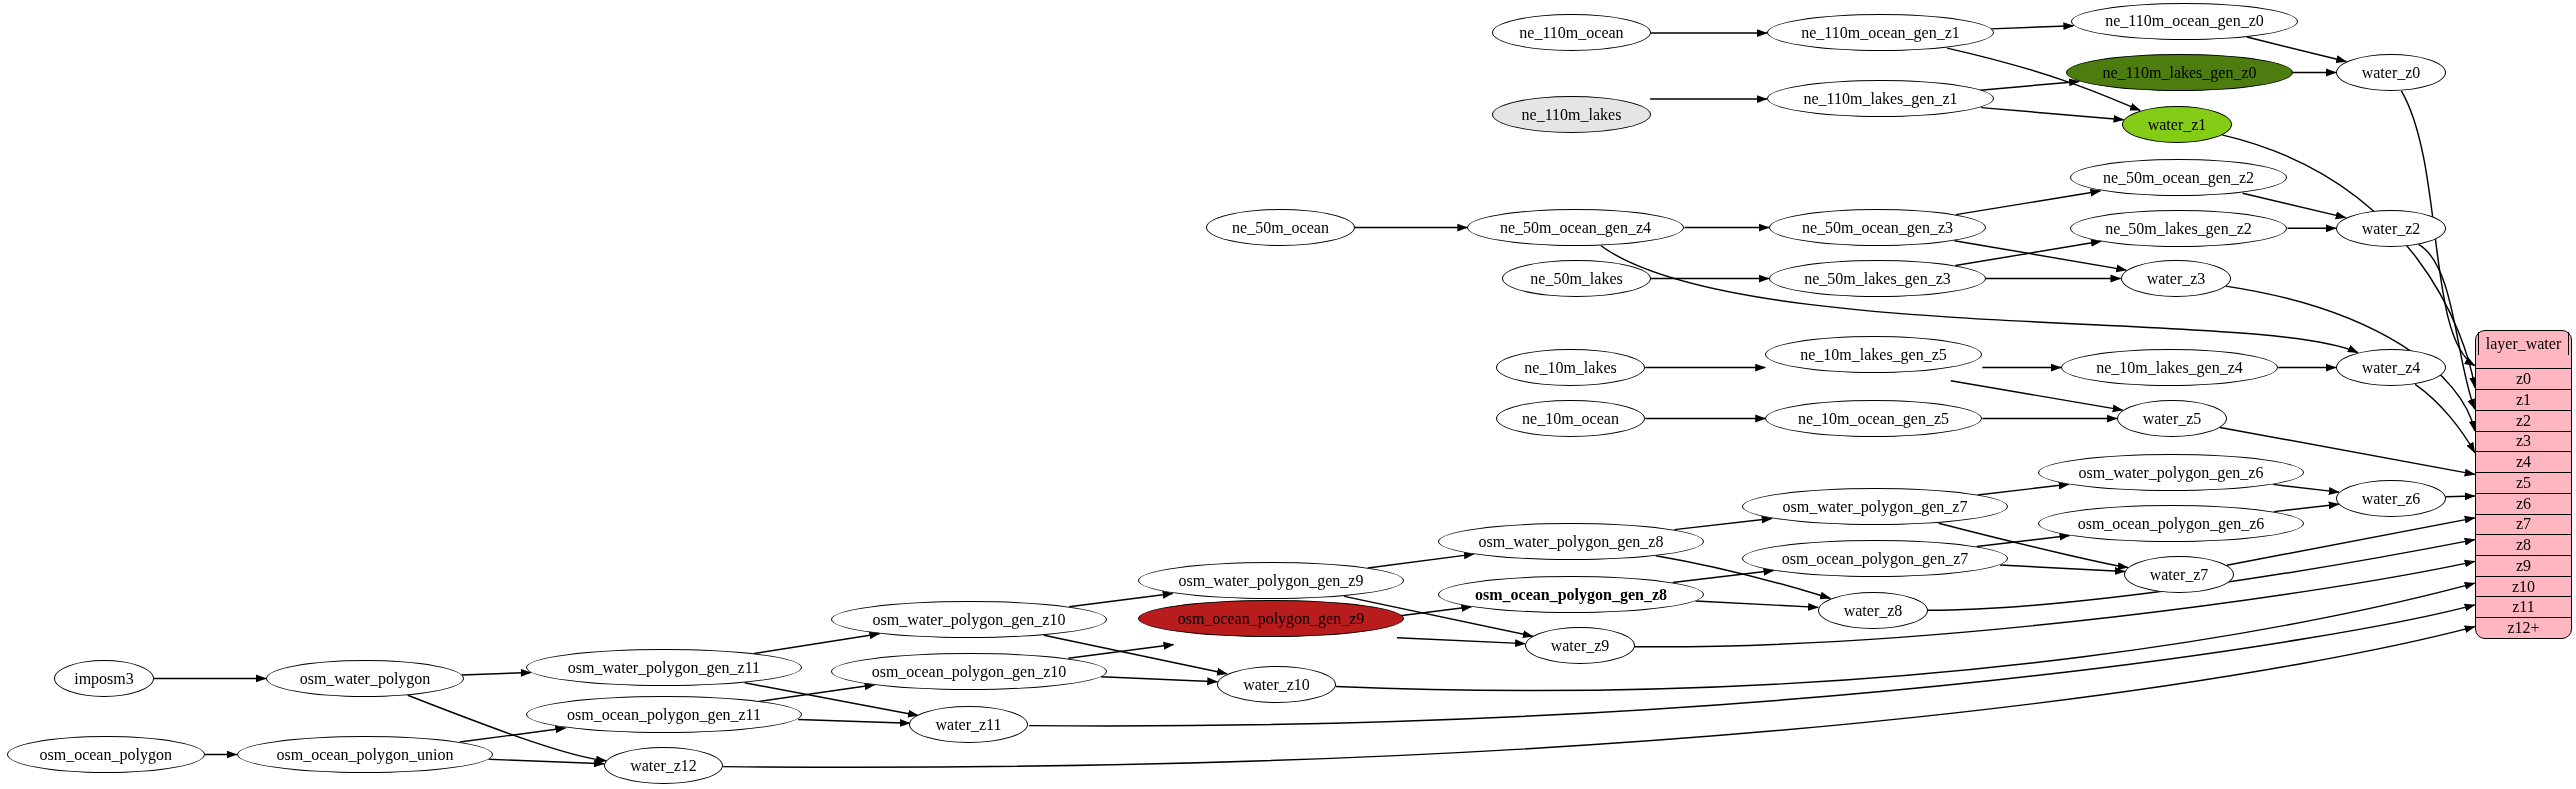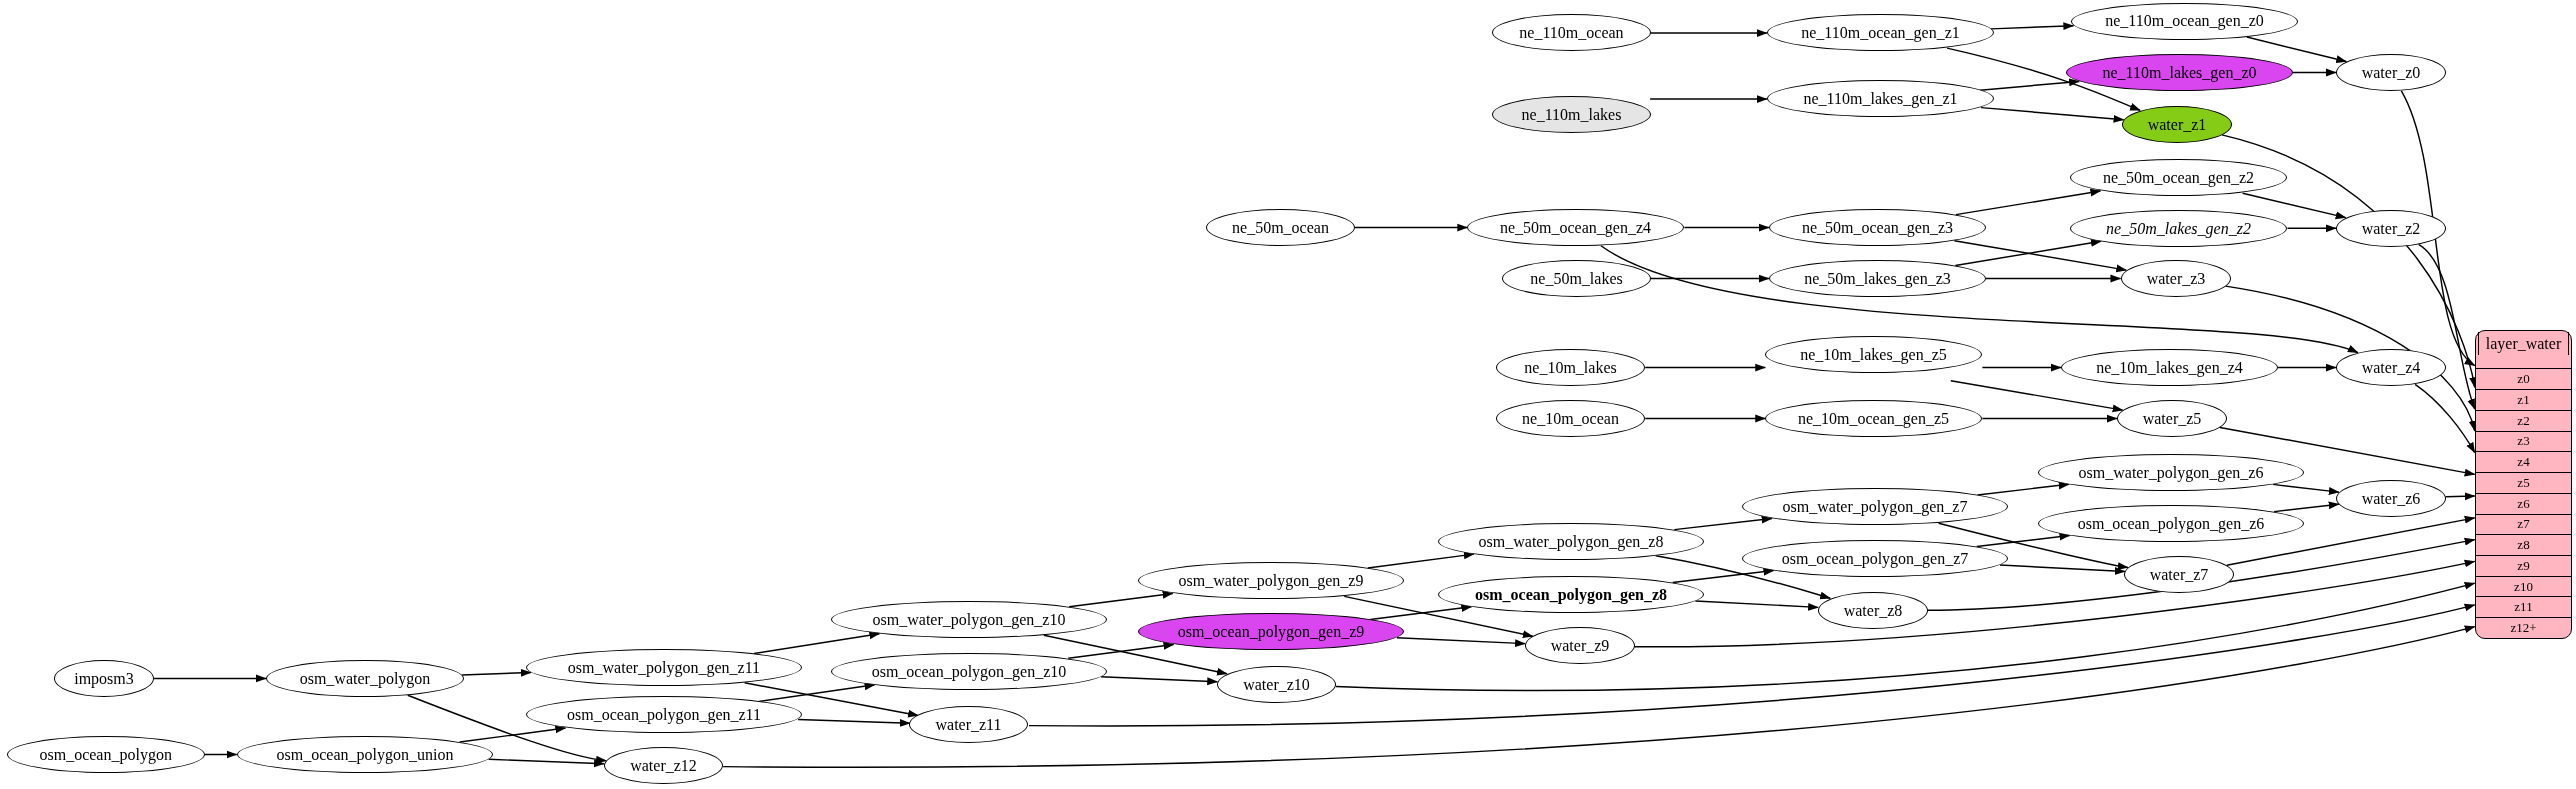--- a/index.html
+++ b/index.html
@@ -53,21 +53,21 @@
     border-right: 1.4px solid #000;
     margin: 1.4px 2.2px 0 2.2px;
   }
   #table-rows { flex: 1; display: flex; flex-direction: column; }
   .trow {
     box-sizing: border-box;
     flex: 1;
     display: flex;
     align-items: center;
     justify-content: center;
-    font-size: 13px;
+    font-size: 16px;
     border-top: 1.4px solid #000;
   }
 </style>
 </head>
 <body>
 
 <div id="diagram">
   <svg id="edge-layer" xmlns="http://www.w3.org/2000/svg" viewBox="0 0 3588 1099">
     <defs>
       <marker id="arr" markerUnits="userSpaceOnUse" markerWidth="17" markerHeight="14" refX="14" refY="7" orient="auto">
@@ -142,50 +142,50 @@
         <path d="M1007.2,1067.8 C2500.0,1082.0 3270.0,920.0 3447.0,872.8" fill="none" stroke="#000000" stroke-width="2" marker-end="url(#arr)"></path>
       </g>
   </svg>
 
   <div id="node-layer">
       <div class="node" style="left: 1492px; top: 14.4px; width: 159px; height: 37px; background: rgb(255, 255, 255); border-color: rgb(0, 0, 0);">ne_110m_ocean</div>
       <div class="node" style="left: 1767px; top: 14.4px; width: 227px; height: 37px; background: rgb(255, 255, 255); border-color: rgb(0, 0, 0);">ne_110m_ocean_gen_z1</div>
       <div class="node" style="left: 2071px; top: 2.9px; width: 227px; height: 37px; background: rgb(255, 255, 255); border-color: rgb(0, 0, 0);">ne_110m_ocean_gen_z0</div>
       <div class="node" style="left: 1492px; top: 96px; width: 159px; height: 37px; background: #e5e5e5; border-color: rgb(0, 0, 0);">ne_110m_lakes</div>
       <div class="node" style="left: 1767px; top: 80px; width: 227px; height: 37px; background: rgb(255, 255, 255); border-color: rgb(0, 0, 0);">ne_110m_lakes_gen_z1</div>
-      <div class="node" style="left: 2066px; top: 54px; width: 227px; height: 37px; background: #d946ef; border-color: rgb(0, 0, 0);">ne_110m_lakes_gen_z0</div>
+      <div class="node" style="left: 2066px; top: 54px; width: 227px; height: 37px; background: #4d7c0f; border-color: rgb(0, 0, 0);">ne_110m_lakes_gen_z0</div>
       <div class="node" style="left: 2336px; top: 54px; width: 110px; height: 37px; background: rgb(255, 255, 255); border-color: rgb(0, 0, 0);">water_z0</div>
       <div class="node" style="left: 2122px; top: 106px; width: 110px; height: 37px; background: #84cc16; border-color: rgb(0, 0, 0);">water_z1</div>
       <div class="node" style="left: 1206px; top: 209px; width: 149px; height: 37px; background: rgb(255, 255, 255); border-color: rgb(0, 0, 0);">ne_50m_ocean</div>
       <div class="node" style="left: 1467px; top: 209px; width: 217px; height: 37px; background: rgb(255, 255, 255); border-color: rgb(0, 0, 0);">ne_50m_ocean_gen_z4</div>
       <div class="node" style="left: 1769px; top: 209px; width: 217px; height: 37px; background: rgb(255, 255, 255); border-color: rgb(0, 0, 0); text-align: right;">ne_50m_ocean_gen_z3</div>
       <div class="node" style="left: 2070px; top: 159px; width: 217px; height: 37px; background: rgb(255, 255, 255); border-color: rgb(0, 0, 0);">ne_50m_ocean_gen_z2</div>
       <div class="node" style="left: 1502px; top: 260px; width: 149px; height: 37px; background: rgb(255, 255, 255); border-color: rgb(0, 0, 0);">ne_50m_lakes</div>
       <div class="node" style="left: 1769px; top: 260px; width: 217px; height: 37px; background: rgb(255, 255, 255); border-color: rgb(0, 0, 0);">ne_50m_lakes_gen_z3</div>
-      <div class="node" style="left: 2070px; top: 210px; width: 217px; height: 37px; background: rgb(255, 255, 255); border-color: rgb(0, 0, 0); font-style: italic;">ne_50m_lakes_gen_z2</div>
+      <div class="node" style="left: 2070px; top: 210px; width: 217px; height: 37px; background: rgb(255, 255, 255); border-color: rgb(0, 0, 0);">ne_50m_lakes_gen_z2</div>
       <div class="node" style="left: 2336px; top: 210px; width: 110px; height: 37px; background: rgb(255, 255, 255); border-color: rgb(0, 0, 0);">water_z2</div>
       <div class="node" style="left: 2121px; top: 260px; width: 110px; height: 37px; background: rgb(255, 255, 255); border-color: rgb(0, 0, 0);">water_z3</div>
       <div class="node" style="left: 1496px; top: 349px; width: 149px; height: 37px; background: rgb(255, 255, 255); border-color: rgb(0, 0, 0);">ne_10m_lakes</div>
       <div class="node" style="left: 1765px; top: 336px; width: 217px; height: 37px; background: rgb(255, 255, 255); border-color: rgb(0, 0, 0);">ne_10m_lakes_gen_z5</div>
       <div class="node" style="left: 2061px; top: 349px; width: 217px; height: 37px; background: rgb(255, 255, 255); border-color: rgb(0, 0, 0);">ne_10m_lakes_gen_z4</div>
       <div class="node" style="left: 2336px; top: 349px; width: 110px; height: 37px; background: rgb(255, 255, 255); border-color: rgb(0, 0, 0);">water_z4</div>
       <div class="node" style="left: 1496px; top: 400px; width: 149px; height: 37px; background: rgb(255, 255, 255); border-color: rgb(0, 0, 0);">ne_10m_ocean</div>
       <div class="node" style="left: 1765px; top: 400px; width: 217px; height: 37px; background: rgb(255, 255, 255); border-color: rgb(0, 0, 0);">ne_10m_ocean_gen_z5</div>
       <div class="node" style="left: 2117px; top: 400px; width: 110px; height: 37px; background: rgb(255, 255, 255); border-color: rgb(0, 0, 0);">water_z5</div>
       <div class="node" style="left: 2038px; top: 454px; width: 266px; height: 37px; background: rgb(255, 255, 255); border-color: rgb(0, 0, 0);">osm_water_polygon_gen_z6</div>
       <div class="node" style="left: 2038px; top: 505px; width: 266px; height: 37px; background: rgb(255, 255, 255); border-color: rgb(0, 0, 0);">osm_ocean_polygon_gen_z6</div>
       <div class="node" style="left: 2336px; top: 480px; width: 110px; height: 37px; background: rgb(255, 255, 255); border-color: rgb(0, 0, 0);">water_z6</div>
       <div class="node" style="left: 1742px; top: 488px; width: 266px; height: 37px; background: rgb(255, 255, 255); border-color: rgb(0, 0, 0);">osm_water_polygon_gen_z7</div>
       <div class="node" style="left: 1742px; top: 540px; width: 266px; height: 37px; background: rgb(255, 255, 255); border-color: rgb(0, 0, 0);">osm_ocean_polygon_gen_z7</div>
       <div class="node" style="left: 2124px; top: 556px; width: 110px; height: 37px; background: rgb(255, 255, 255); border-color: rgb(0, 0, 0);">water_z7</div>
       <div class="node" style="left: 1438px; top: 523px; width: 266px; height: 37px; background: rgb(255, 255, 255); border-color: rgb(0, 0, 0);">osm_water_polygon_gen_z8</div>
       <div class="node" style="left: 1438px; top: 576px; width: 266px; height: 37px; background: rgb(255, 255, 255); border-color: rgb(0, 0, 0); font-weight: bold;">osm_ocean_polygon_gen_z8</div>
       <div class="node" style="left: 1818px; top: 592px; width: 110px; height: 37px; background: rgb(255, 255, 255); border-color: rgb(0, 0, 0);">water_z8</div>
       <div class="node" style="left: 1138px; top: 562px; width: 266px; height: 37px; background: rgb(255, 255, 255); border-color: rgb(0, 0, 0);">osm_water_polygon_gen_z9</div>
-      <div class="node" style="left: 1138px; top: 613px; width: 266px; height: 37px; background: #d946ef; border-color: rgb(0, 0, 0);">osm_ocean_polygon_gen_z9</div>
+      <div class="node" style="left: 1138px; top: 600px; width: 266px; height: 37px; background: #b91c1c; border-color: rgb(0, 0, 0);">osm_ocean_polygon_gen_z9</div>
       <div class="node" style="left: 1525px; top: 627px; width: 110px; height: 37px; background: rgb(255, 255, 255); border-color: rgb(0, 0, 0);">water_z9</div>
       <div class="node" style="left: 831px; top: 601px; width: 276px; height: 37px; background: rgb(255, 255, 255); border-color: rgb(0, 0, 0);">osm_water_polygon_gen_z10</div>
       <div class="node" style="left: 831px; top: 653px; width: 276px; height: 37px; background: rgb(255, 255, 255); border-color: rgb(0, 0, 0);">osm_ocean_polygon_gen_z10</div>
       <div class="node" style="left: 1217px; top: 666px; width: 119px; height: 37px; background: rgb(255, 255, 255); border-color: rgb(0, 0, 0);">water_z10</div>
       <div class="node" style="left: 526px; top: 649px; width: 276px; height: 37px; background: rgb(255, 255, 255); border-color: rgb(0, 0, 0);">osm_water_polygon_gen_z11</div>
       <div class="node" style="left: 526px; top: 696px; width: 276px; height: 37px; background: rgb(255, 255, 255); border-color: rgb(0, 0, 0);">osm_ocean_polygon_gen_z11</div>
       <div class="node" style="left: 909px; top: 706px; width: 119px; height: 37px; background: rgb(255, 255, 255); border-color: rgb(0, 0, 0);">water_z11</div>
       <div class="node" style="left: 54px; top: 660px; width: 100px; height: 37px; background: rgb(255, 255, 255); border-color: rgb(0, 0, 0);">imposm3</div>
       <div class="node" style="left: 266px; top: 660px; width: 198px; height: 37px; background: rgb(255, 255, 255); border-color: rgb(0, 0, 0);">osm_water_polygon</div>
       <div class="node" style="left: 6.7px; top: 736px; width: 198px; height: 37px; background: rgb(255, 255, 255); border-color: rgb(0, 0, 0);">osm_ocean_polygon</div>

